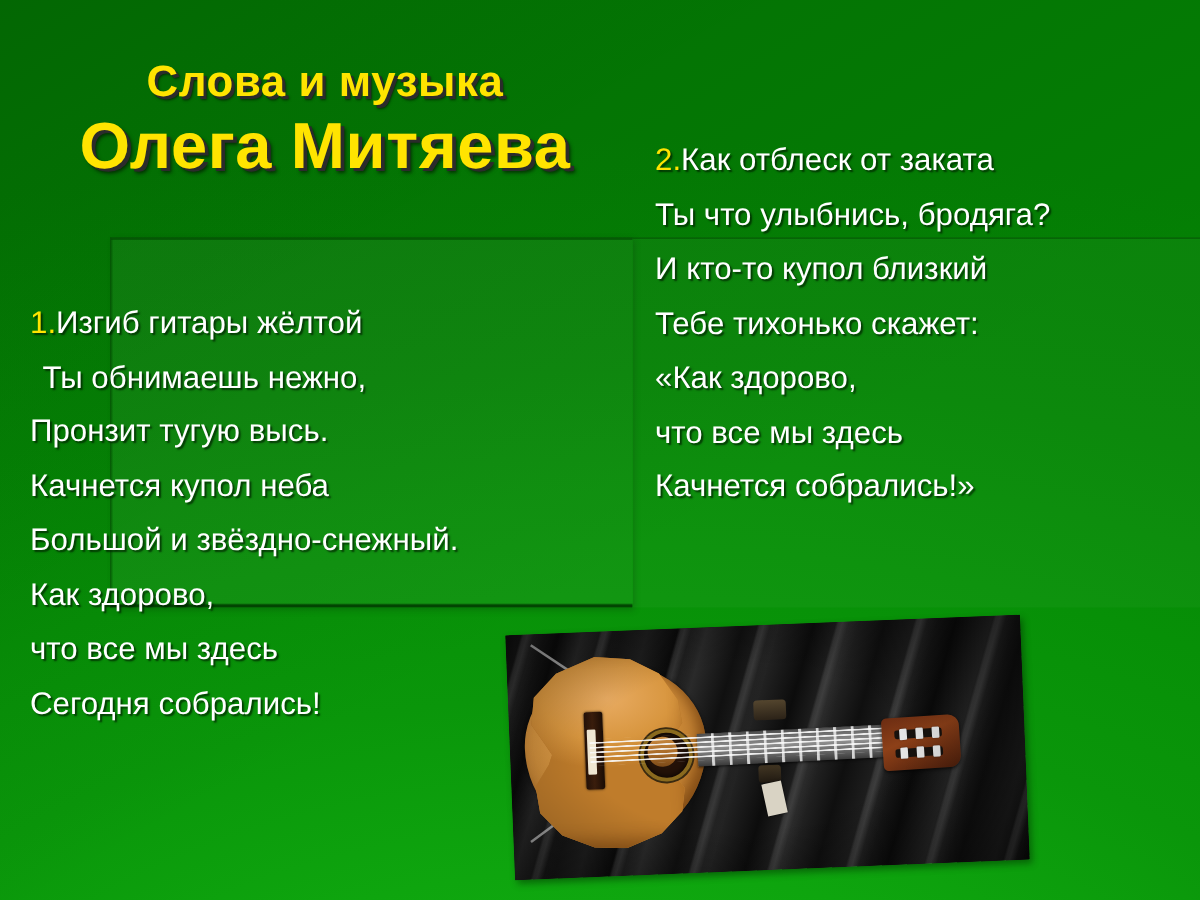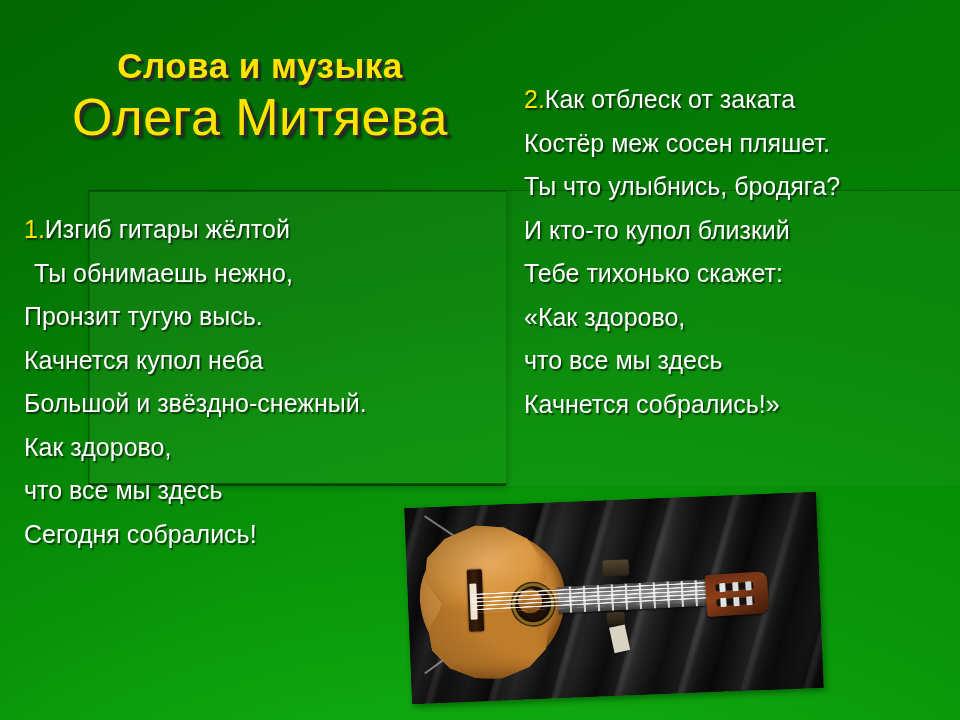--- a/index.html
+++ b/index.html
@@ -73,31 +73,32 @@
     font-weight: bold;
     line-height: 44px;
     letter-spacing: 0.5px;
     text-shadow: 2.5px 2.5px 0 #2b2b2b, 3px 3px 2px rgba(0,0,0,0.55);
     white-space: nowrap;
   }
   .title-line-2 {
     display: block;
     color: #ffe400;
     font-size: 52px;
-    font-weight: normal;
+    font-weight: bold;
     line-height: 58px;
     letter-spacing: 0.5px;
     text-shadow: 3px 3px 0 #2b2b2b, 4px 4px 3px rgba(0,0,0,0.55);
     white-space: nowrap;
   }
 
   
   .verse {
     position: absolute;
     color: #ffffff;
+    margin-top: 29px;
   }
   .verse-left {
     left: 24px;
     top: 208px;
     width: 500px;
   }
   .verse-right {
     left: 524px;
     top: 78px;
     width: 430px;
@@ -357,21 +358,20 @@
     <span class="verse-line">Пронзит тугую высь.</span>
     <span class="verse-line">Качнется купол неба</span>
     <span class="verse-line">Большой и звёздно-снежный.</span>
     <span class="verse-line">Как здорово,</span>
     <span class="verse-line">что все мы здесь</span>
     <span class="verse-line">Сегодня собрались!</span>
   </div>
 
   <div class="verse verse-right">
     <span class="verse-line"><span class="num">2.</span><span>Как отблеск от заката</span></span>
-    <span class="verse-line">Костёр меж сосен пляшет.</span>
     <span class="verse-line">Ты что улыбнись, бродяга?</span>
     <span class="verse-line">И кто-то купол близкий</span>
     <span class="verse-line">Тебе тихонько скажет:</span>
     <span class="verse-line">«Как здорово,</span>
     <span class="verse-line">что все мы здесь</span>
     <span class="verse-line">Качнется собрались!»</span>
   </div>
 
   <div class="photo-frame">
     <div class="photo-inner">

